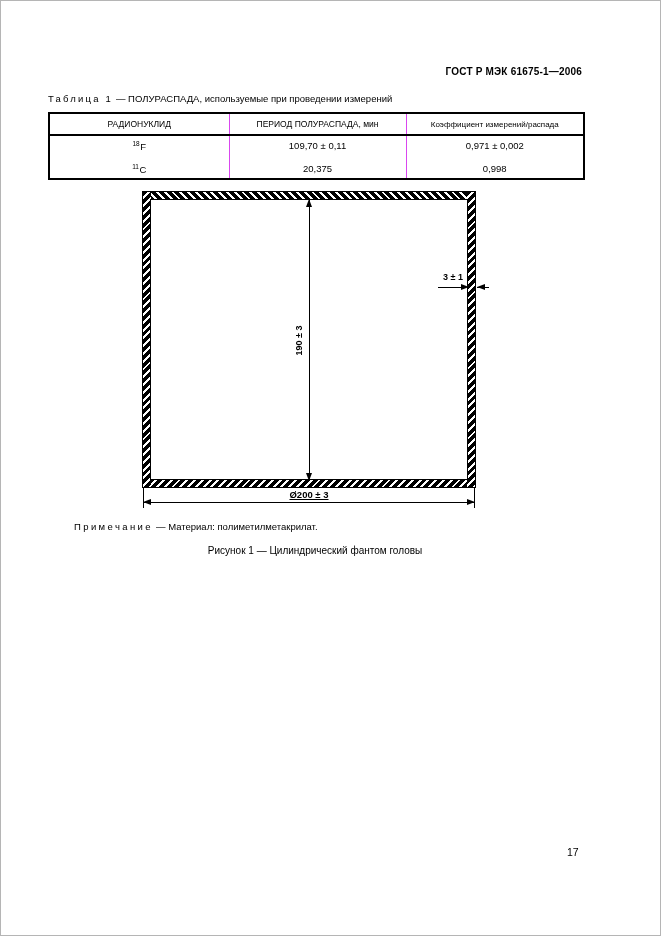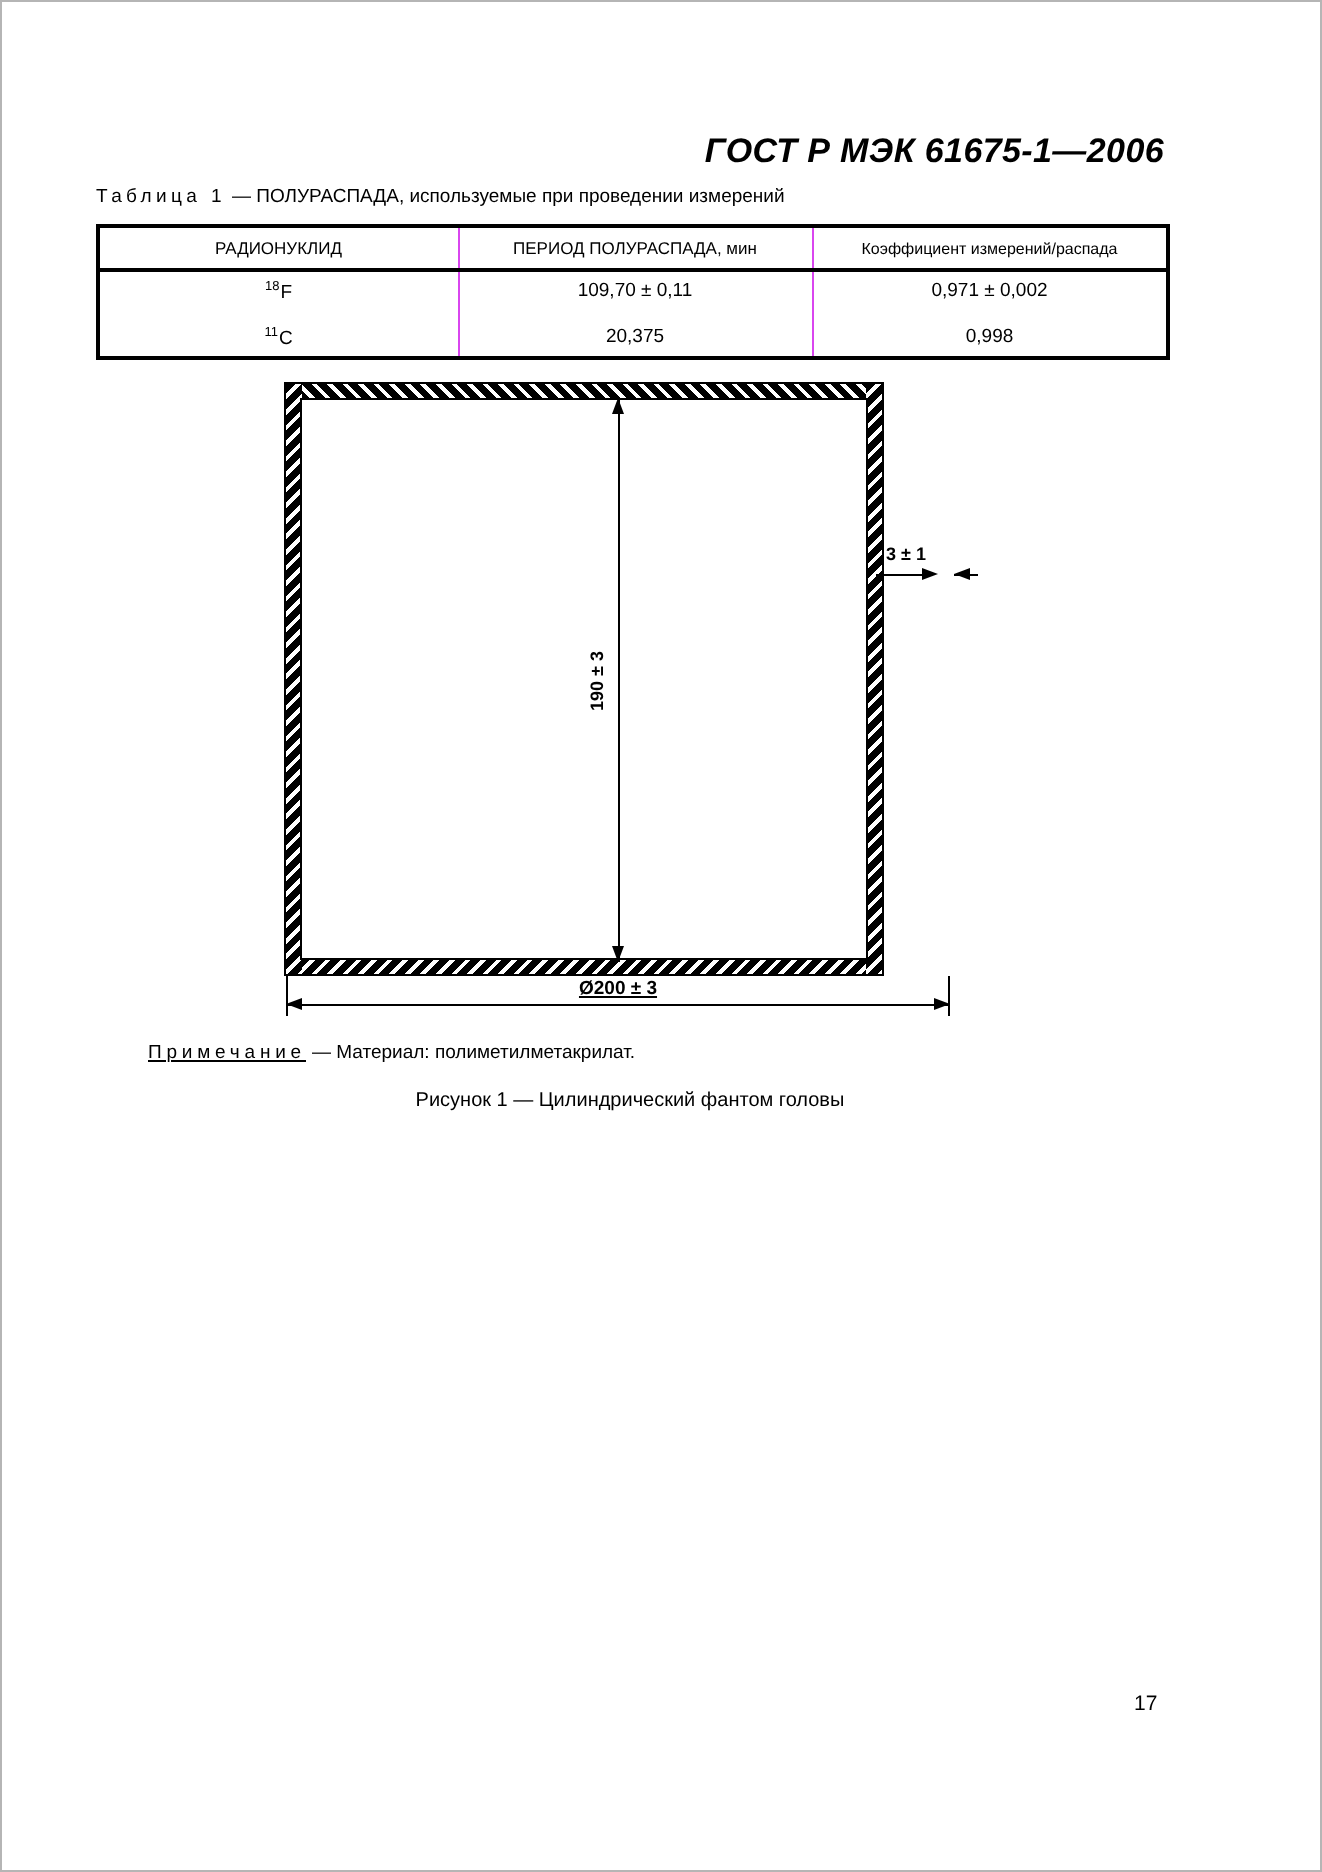--- a/index.html
+++ b/index.html
@@ -13,25 +13,24 @@
     background: #fff;
     border: 1px solid #b5b5b5;
     overflow: hidden;
   }
 
   
   .doc-header {
     position: absolute;
     top: 65px;
     right: 78px;
-    font-size: 17px;
+    font-size: 10px;
     font-weight: bold;
     letter-spacing: 0.2px;
     white-space: nowrap;
-    font-style: italic;
   }
 
   
   .table-title {
     position: absolute;
     left: 47px;
     top: 92px;
     font-size: 9.5px;
     white-space: nowrap;
   }
@@ -63,21 +62,21 @@
   table.radio-table td { font-size: 9.5px; height: 12px; line-height: 12px; }
   table.radio-table tr.first td { padding-top: 2px; }
   table.radio-table tr.last td { padding-bottom: 2px; }
   sup.mass { font-size: 6.5px; vertical-align: 4px; margin-right: 0.5px; }
 
   
   .phantom {
     position: absolute;
     left: 141px;
     top: 190px;
-    width: 300px;
+    width: 334px;
     height: 297px;
     border: 1px solid #000;
     background: #fff;
     overflow: visible;
   }
   .wall { position: absolute; }
   .wall-top    { left: 0; top: 0; right: 0; height: 8px;
                  background: repeating-linear-gradient(45deg, #000 0 3.5px, #fff 3.5px 5.5px); }
   .wall-bottom { left: 0; bottom: 0; right: 0; height: 8px;
                  background: repeating-linear-gradient(135deg, #000 0 3.5px, #fff 3.5px 5.5px); }
@@ -136,21 +135,21 @@
   }
 
   
   .note {
     position: absolute;
     left: 73px;
     top: 520px;
     font-size: 9.5px;
     white-space: nowrap;
   }
-  .note .spaced { letter-spacing: 2.4px; margin-right: 3px; text-decoration: underline; }
+  .note .spaced { letter-spacing: 2.4px; margin-right: 3px; }
 
   .figure-caption {
     position: absolute;
     left: 0;
     top: 544px;
     width: 628px;
     text-align: center;
     font-size: 10px;
     white-space: nowrap;
   }

